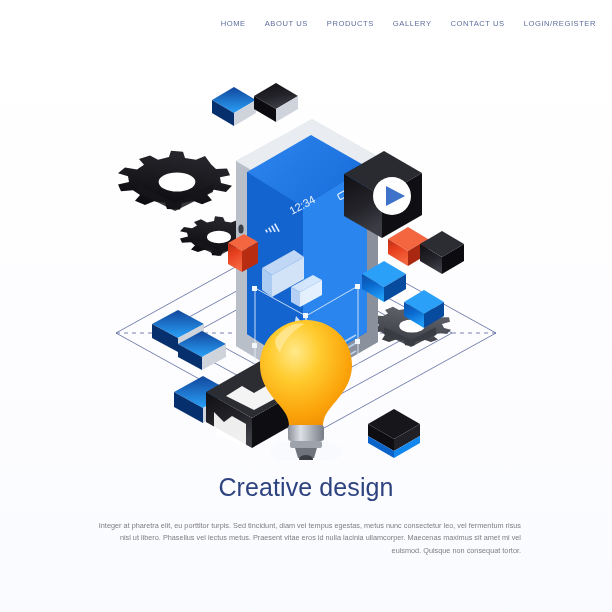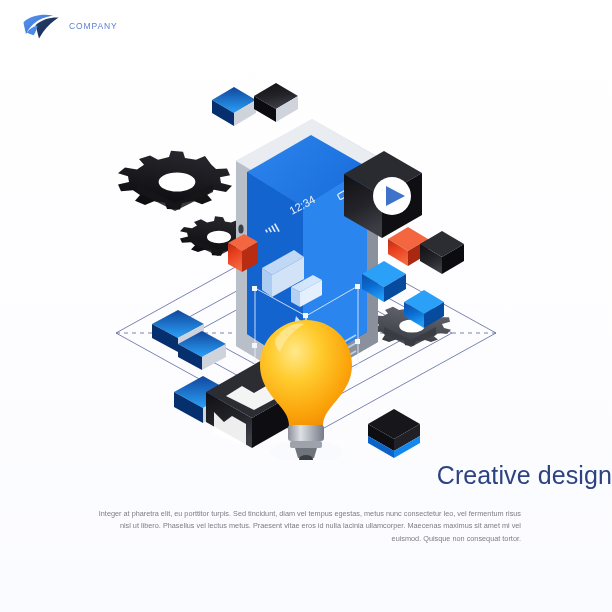--- a/index.html
+++ b/index.html
@@ -81,28 +81,27 @@
 
   
   .copy {
     position: absolute;
     left: 0;
     top: 462px;
     width: 612px;
     text-align: center;
   }
   .headline {
-    margin: 0;
+    margin: 12px;
     font-size: 25px;
     font-weight: normal;
     color: #2d4380;
     letter-spacing: 0.1px;
     line-height: 1.1;
     font-family: "Liberation Sans", sans-serif;
-    text-align: right;
   }
   .cta-wrap {
     margin-top: 17px;
   }
   .cta {
     display: inline-block;
     background: #2d4380;
     color: #ffffff;
     border: none;
     border-radius: 16px;
@@ -122,39 +121,29 @@
     font-family: "Liberation Sans", sans-serif;
   }
 </style>
 </head>
 <body>
 
 <div class="page">
 
   <div class="header">
 
-    <div class="brand">
-      <svg class="brand-mark" viewBox="0 0 40 26">
-        <defs>
-          <linearGradient id="lgA" x1="0" y1="0" x2="1" y2="1">
-            <stop offset="0" stop-color="#5a93ea"></stop>
-            <stop offset="1" stop-color="#2f6fd6"></stop>
-          </linearGradient>
-          <linearGradient id="lgB" x1="0" y1="0" x2="1" y2="1">
-            <stop offset="0" stop-color="#27406f"></stop>
-            <stop offset="1" stop-color="#16264a"></stop>
-          </linearGradient>
-        </defs>
-        <path d="M1.5 9.2 C9 2.2 21 0.6 31 2.6 C24 3.8 17 6.2 12 10.4 C8.5 13.4 5.5 17.2 4 21.2 C3.2 16.8 1.8 12.6 1.5 9.2 Z" fill="url(#lgA)"></path>
-        <path d="M13.5 12.2 C20 6.6 28 4.2 36.5 4.6 C31 8.4 25.5 13 21.5 18.6 C19.5 21.4 18 24 17 25.6 C15.8 20.6 14.6 15.8 13.5 12.2 Z" fill="url(#lgB)"></path>
-        <path d="M4.6 19.4 C7.4 16 11.4 13.6 15.6 12.6 C14.8 16 13.6 19.4 11.6 22.2 C9.2 21.6 6.8 20.6 4.6 19.4 Z" fill="#4d8ae6"></path>
-      </svg>
-      <span class="brand-name">COMPANY</span>
-    </div>
-
+
+    <nav class="nav">
+      <a class="nav-item" href="#">HOME</a>
+      <a class="nav-item" href="#">ABOUT US</a>
+      <a class="nav-item" href="#">PRODUCTS</a>
+      <a class="nav-item" href="#">GALLERY</a>
+      <a class="nav-item" href="#">CONTACT US</a>
+      <a class="nav-item" href="#">LOGIN/REGISTER</a>
+    </nav>
   </div>
 
   <div class="hero-art">
     <svg width="612" height="400" viewBox="0 0 612 400">
       <defs>
         <linearGradient id="gBlueCard" x1="0" y1="0" x2="0.3" y2="1">
           <stop offset="0" stop-color="#0d4fa8"></stop>
           <stop offset="0.5" stop-color="#0a6ad0"></stop>
           <stop offset="1" stop-color="#1f9bf5"></stop>
         </linearGradient>

